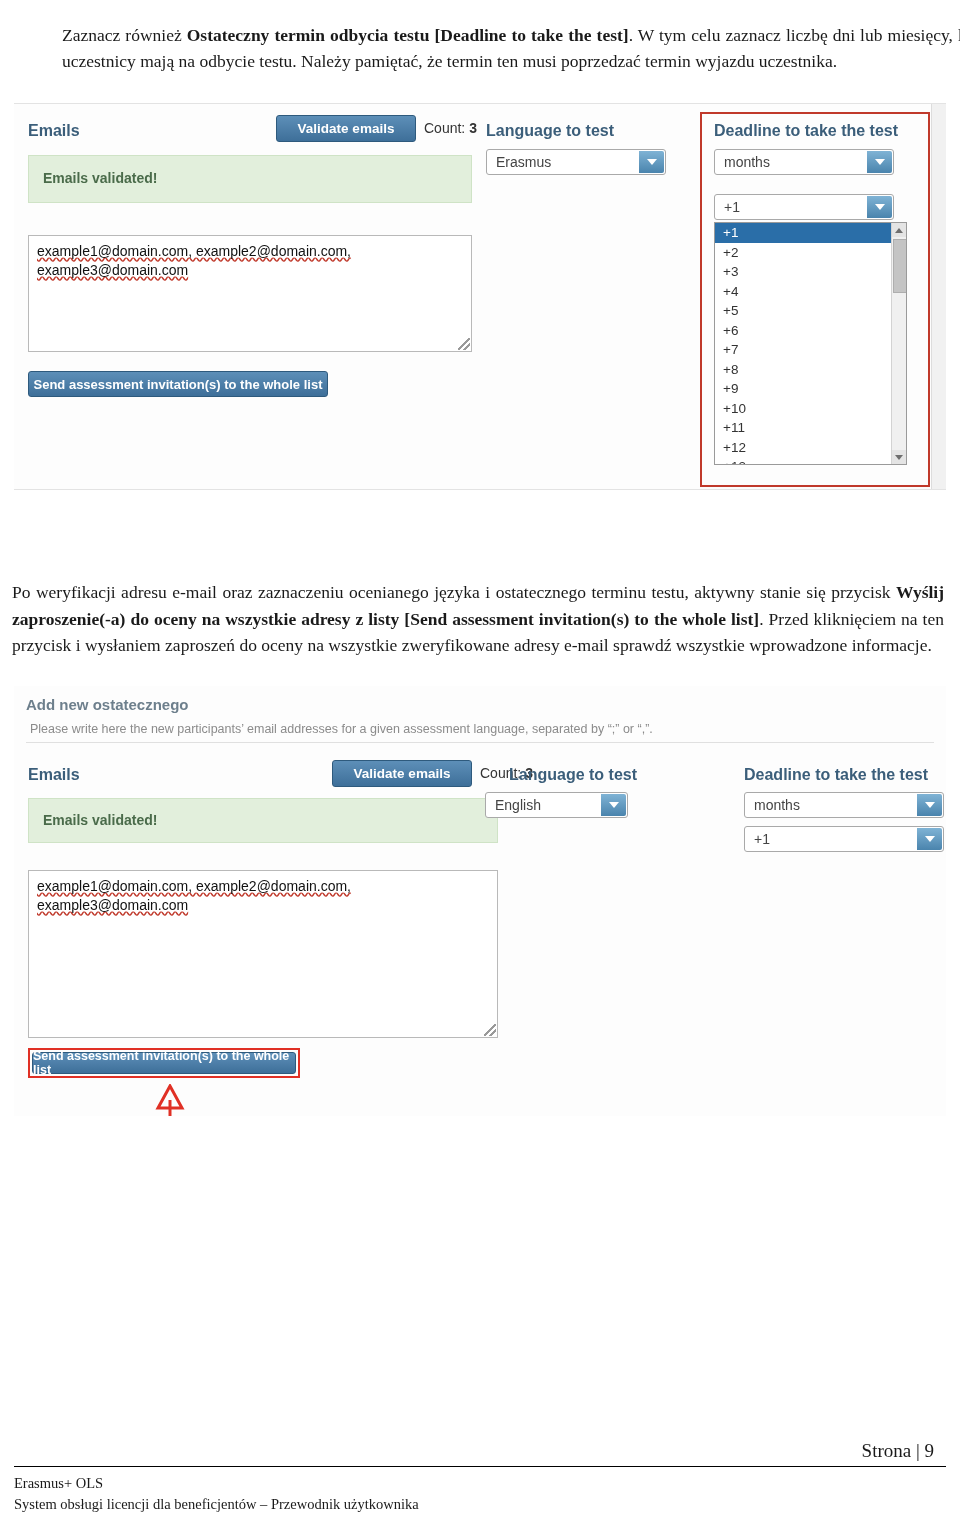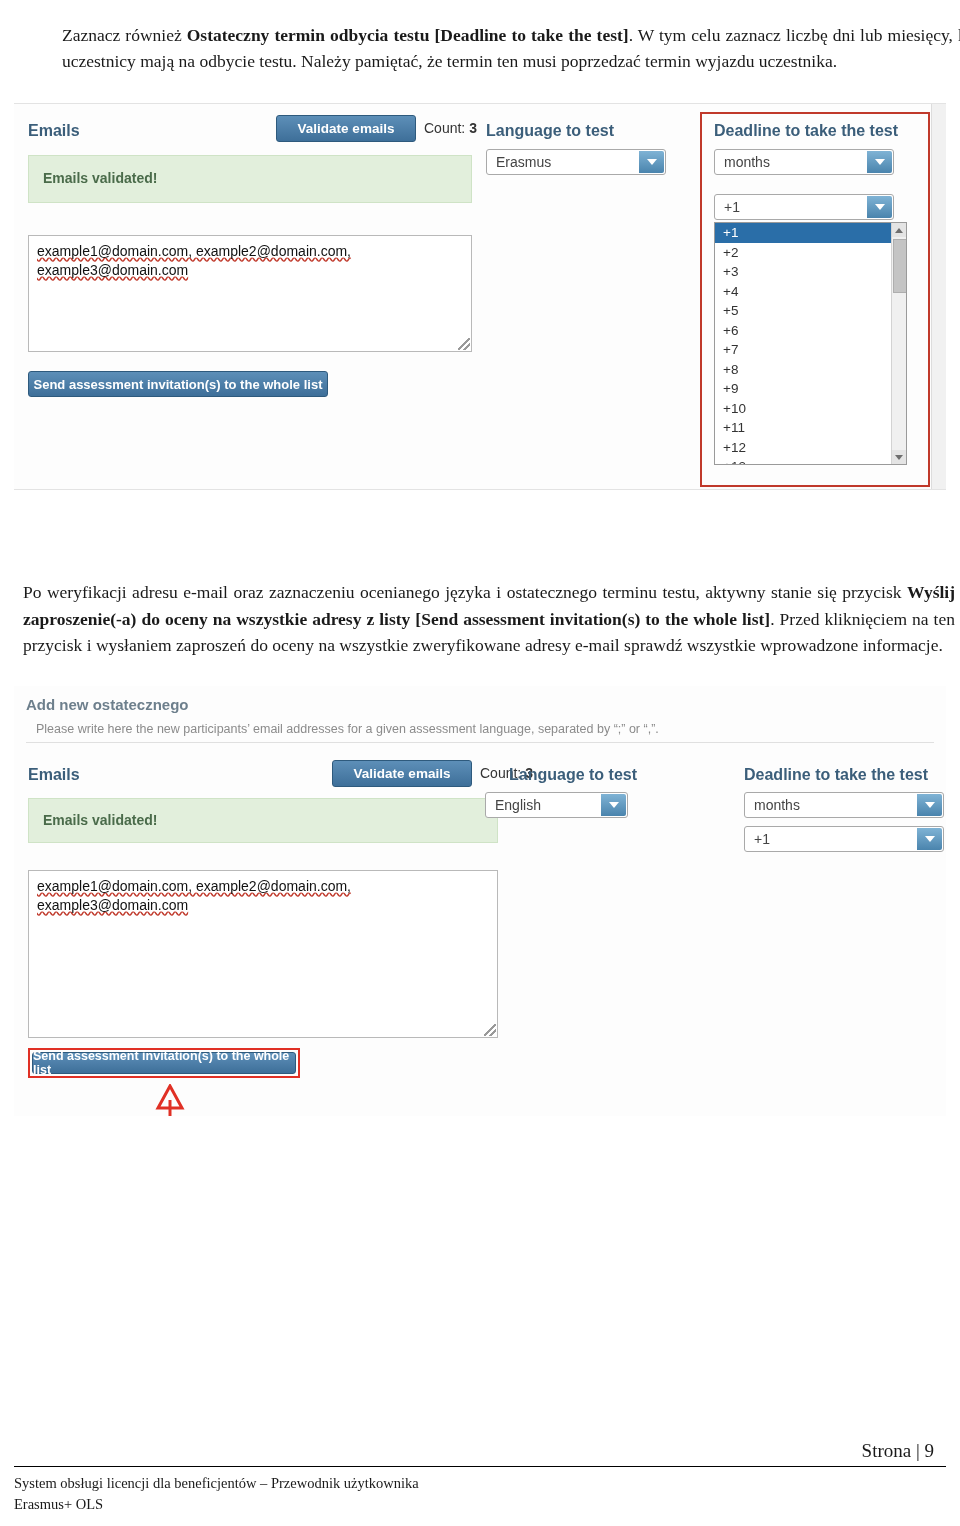--- a/index.html
+++ b/index.html
@@ -36,21 +36,21 @@
   .p-intro {
     position: absolute;
     left: 14px;
     top: 4px;
     width: 932px;
     margin-left: 48px;
   }
 
   .p-mid {
     position: absolute;
-    left: 23px;
+    left: 12px;
     top: 551px;
     width: 932px;
     margin-top: 28px;
   }
 
   
   .shot1 {
     position: absolute;
     left: 14px;
     top: 103px;
@@ -296,21 +296,21 @@
   .s2-title {
     position: absolute;
     left: 12px; top: 10px;
     font-family: "Liberation Sans", sans-serif;
     font-size: 15px;
     font-weight: bold;
     color: #6d7f8c;
   }
   .s2-sub {
     position: absolute;
-    left: 22px; top: 36px;
+    left: 16px; top: 36px;
     font-family: "Liberation Sans", sans-serif;
     font-size: 12.5px;
     color: #8b8b8b;
   }
   .s2-rule {
     position: absolute;
     left: 12px; top: 56px;
     width: 908px; height: 1px;
     background: #e0e0e0;
   }
@@ -566,17 +566,17 @@
       <polygon points="20,2 8,24 32,24" fill="none" stroke="#e03025" stroke-width="3"></polygon>
     </svg>
   </div>
 
   <div class="footer-page">
     <span>Strona |</span>
     <span class="num">9</span>
   </div>
   <div class="footer-line"></div>
   <div class="footer-left">
+    <div>Erasmus+ OLS</div>
     <div>System obsługi licencji dla beneficjentów – Przewodnik użytkownika</div>
-    <div>Erasmus+ OLS</div>
   </div>
 
 </div>
 
 </body></html>

